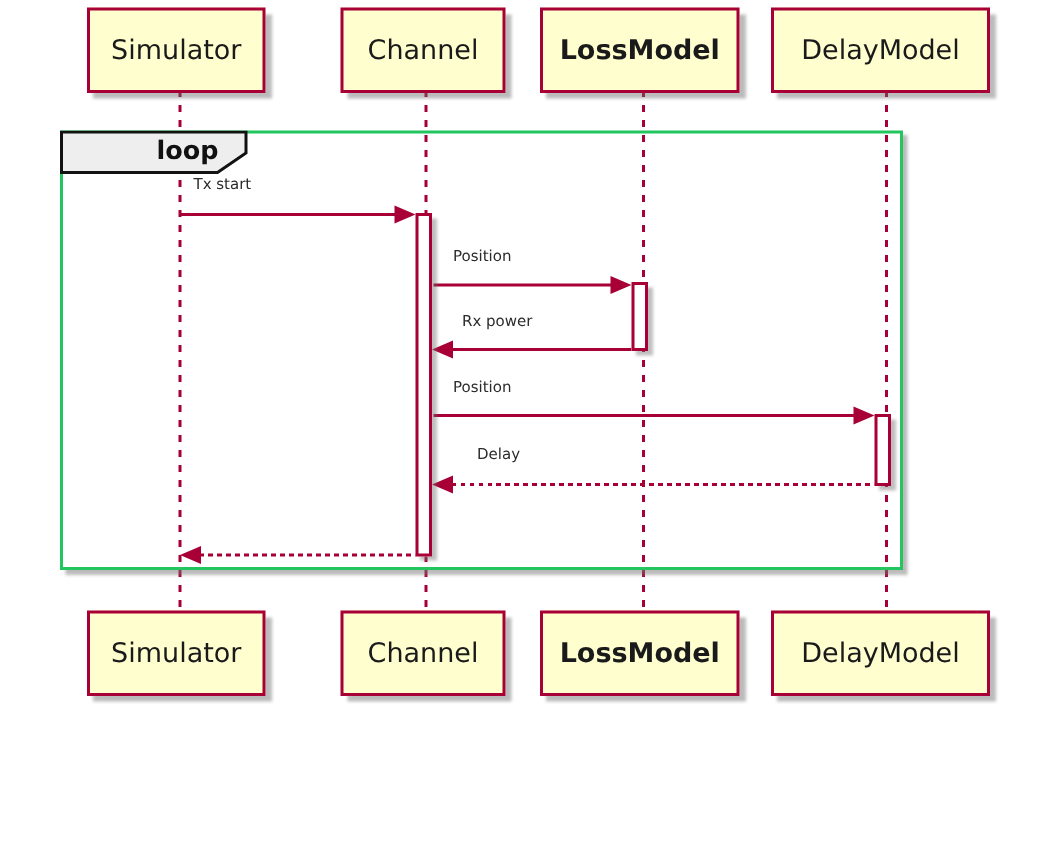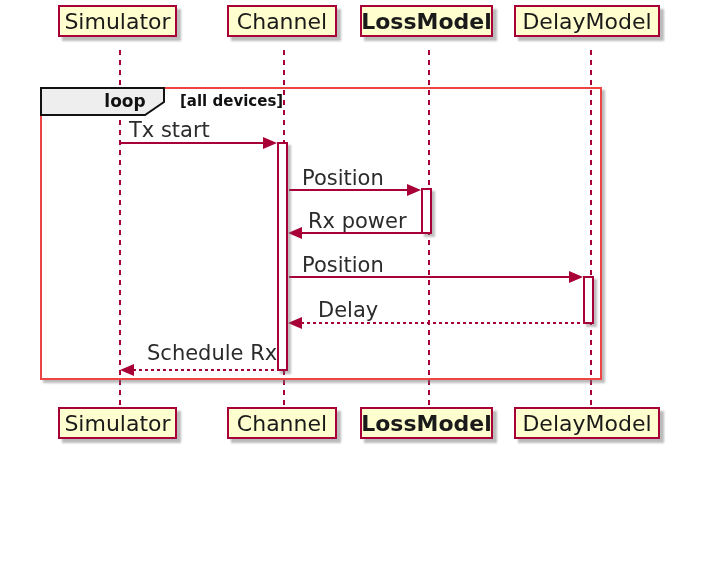--- a/index.html
+++ b/index.html
@@ -9,28 +9,28 @@
     width: 702px;
     height: 569px;
     background: #ffffff;
     overflow: hidden;
     font-family: "DejaVu Sans", sans-serif;
   }
 
   
   .participant {
     position: absolute;
-    height: 32px;
+    height: 57px;
     background: #FEFECE;
     border: 2px solid #A80036;
     box-shadow: 4px 4px 2px rgba(105,105,105,0.45);
     display: flex;
     align-items: center;
     justify-content: center;
-    font-size: 22px;
+    font-size: 18px;
     color: #1a1a1a;
     z-index: 6;
   }
   .p-sim   { left: 58px;  width: 119px; }
   .p-chan  { left: 227px; width: 110px; justify-content: center; }
   .p-loss  { left: 360px; width: 133px; font-weight: bold; }
   .p-delay { left: 514px; width: 146px; }
   .p-top { top: 5px; }
   .p-bot { top: 407px; }
 
@@ -46,21 +46,21 @@
   .ll-sim   { left: 119px; }
   .ll-chan  { left: 283px; }
   .ll-loss  { left: 428px; }
   .ll-delay { left: 590px; }
 
   
   .loop-frame {
     position: absolute;
     left: 40px; top: 87px;
     width: 562px; height: 293px;
-    border: 2px solid #ef4444;
+    border: 2px solid #22c55e;
     box-shadow: 3px 3px 2px rgba(120,120,120,0.5);
     z-index: 2;
     background: transparent;
   }
   .loop-tab-svg { position: absolute; left: -2px; top: -2px; z-index: 3; }
   .loop-operator {
     position: absolute;
     left: 38px; top: 2px;
     width: 90px;
     text-align: center;
@@ -74,21 +74,21 @@
     left: 138px; top: 3px;
     font-size: 15px;
     font-weight: bold;
     color: #111;
     z-index: 4;
   }
 
   
   .msg-label {
     position: absolute;
-    font-size: 21px;
+    font-size: 10px;
     color: #2b2b2b;
     white-space: nowrap;
     z-index: 4;
   }
   .line-solid {
     position: absolute;
     height: 2px;
     background: #A80036;
     z-index: 4;
   }
@@ -170,21 +170,20 @@
     </div>
   <div class="participant p-bot p-delay">
       <span>DelayModel</span>
     </div>
 
   <div class="loop-frame">
     <svg class="loop-tab-svg" width="126" height="29">
       <path d="M1 1 H124 V15 L105 28 H1 Z" fill="#EEEEEE" stroke="#121212" stroke-width="2"></path>
     </svg>
     <span class="loop-operator">loop</span>
-    <span class="loop-guard">[all devices]</span>
   </div>
 
   <div class="activation act-chan"></div>
   <div class="activation act-loss"></div>
   <div class="activation act-delay"></div>
 
   <div class="msg-label" style="left:129px; top:118px;">Tx start</div>
   <div class="line-solid" style="left:120px; top:142px; width:145px;"></div>
   <div class="head-r" style="left:263px; top:137px;"></div>
 
@@ -197,18 +196,17 @@
   <div class="head-l" style="left:288px; top:227px;"></div>
 
   <div class="msg-label" style="left:302px; top:253px;">Position</div>
   <div class="line-solid" style="left:289px; top:276px; width:281px;"></div>
   <div class="head-r" style="left:569px; top:271px;"></div>
 
   <div class="msg-label" style="left:318px; top:298px;text-align:right;">Delay</div>
   <div class="line-dotted" style="left:301px; top:322px; width:282px;"></div>
   <div class="head-l" style="left:288px; top:317px;"></div>
 
-  <div class="msg-label" style="left:147px; top:341px;">Schedule Rx</div>
   <div class="line-dotted" style="left:133px; top:369px; width:144px;"></div>
   <div class="head-l" style="left:120px; top:364px;"></div>
 
 
 </div>
 
 </body></html>

